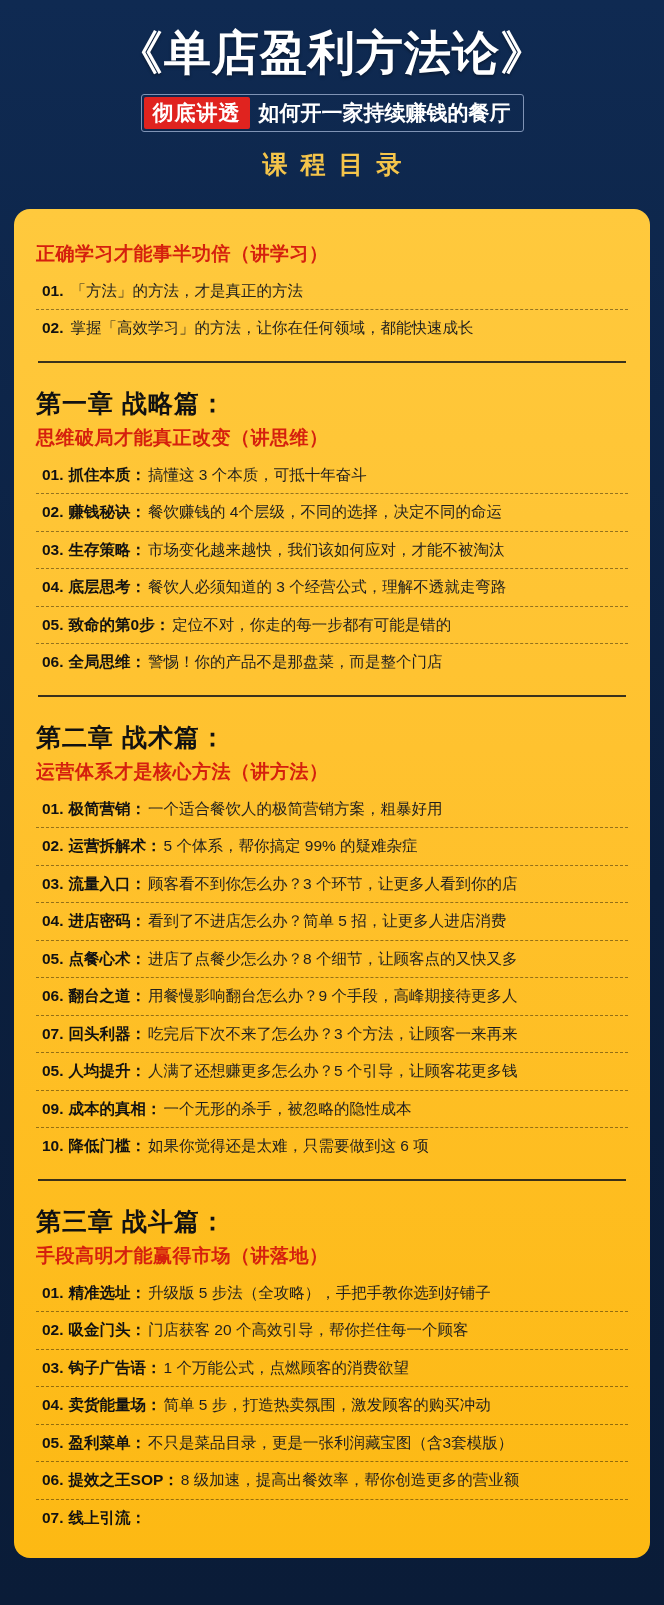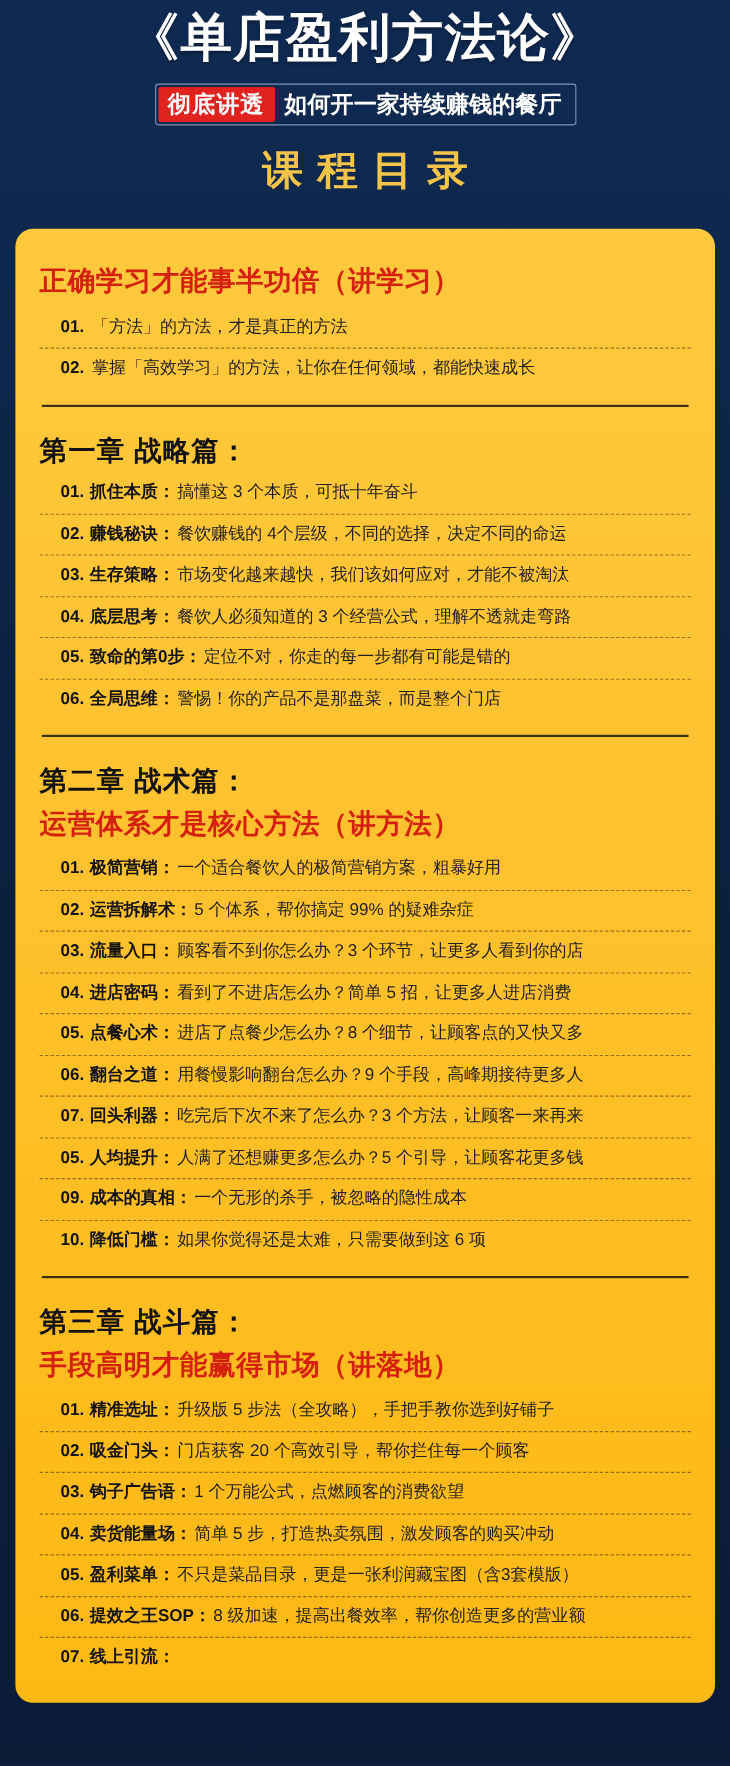--- a/index.html
+++ b/index.html
@@ -11,23 +11,22 @@
   .page {
     width: 664px;
     min-height: 1605px;
     background: linear-gradient(180deg, #0f2a52 0%, #0b1f3e 55%, #0a1c38 100%);
     position: relative;
     overflow: hidden;
     padding-bottom: 4px;
   }
   
   .header {
-    padding: 8px 20px 10px 20px;
+    padding: 26px 20px 10px 20px;
     text-align: center;
-    font-family: Liberation Serif, serif;
   }
   .main-title {
     font-size: 47px;
     font-weight: bold;
     color: #ffffff;
     letter-spacing: 1px;
     line-height: 1.15;
     white-space: nowrap;
     text-shadow: 0 2px 3px rgba(0,0,0,.35);
   }
@@ -60,21 +59,21 @@
     color: #ffffff;
     font-size: 21px;
     font-weight: bold;
     padding: 0 10px 0 9px;
     white-space: nowrap;
     line-height: 1.15;
   }
   .catalog {
     margin-top: 16px;
     color: #f5c54a;
-    font-size: 37px;
+    font-size: 25px;
     font-weight: bold;
     letter-spacing: 13px;
     text-indent: 13px;
   }
   
   .card {
     margin: 18px 14px 0 14px;
     background: linear-gradient(180deg, #ffc93d 0%, #ffc22f 40%, #fdb913 100%);
     border-radius: 16px;
     padding: 26px 22px 16px 22px;
@@ -88,21 +87,21 @@
     opacity: .85;
   }
   .ch-title {
     font-size: 25px;
     font-weight: bold;
     color: #121212;
     letter-spacing: 1px;
     line-height: 1.3;
   }
   .ch-sub {
-    font-size: 25px;
+    font-size: 19px;
     font-weight: bold;
     color: #d5200e;
     letter-spacing: .5px;
     line-height: 1.35;
     margin-top: 6px;
     margin-bottom: 6px;
   }
   .items { margin-top: 4px; }
   .item {
     display: flex;
@@ -112,21 +111,20 @@
     font-size: 15.5px;
     line-height: 1.45;
     color: #1a1a1a;
   }
   .item:last-child { border-bottom: none; }
   .item-no {
     font-weight: bold;
     color: #121212;
     margin-right: 5px;
     white-space: nowrap;
-    margin-left: 13px;
   }
   .item-lead {
     font-weight: bold;
     color: #121212;
     white-space: nowrap;
     margin-right: 2px;
   }
   .item-text {
     color: #1f1f1f;
     font-weight: normal;
@@ -163,20 +161,21 @@
           <span class="item-no">02.</span>
           <span class="item-lead"></span>
           <span class="item-text">掌握「高效学习」的方法，让你在任何领域，都能快速成长</span>
         </div>
       </div>
       <div class="divider"></div>
     </div>
 
     <div class="chapter">
       <div class="ch-title">第一章  战略篇：</div>
+      <div class="ch-sub">思维破局才能真正改变（讲思维）</div>
       <div class="items">
         <div class="item">
           <span class="item-no">01.</span>
           <span class="item-lead">抓住本质：</span>
           <span class="item-text">搞懂这 3 个本质，可抵十年奋斗</span>
         </div>
         <div class="item">
           <span class="item-no">02.</span>
           <span class="item-lead">赚钱秘诀：</span>
           <span class="item-text">餐饮赚钱的 4个层级，不同的选择，决定不同的命运</span>

